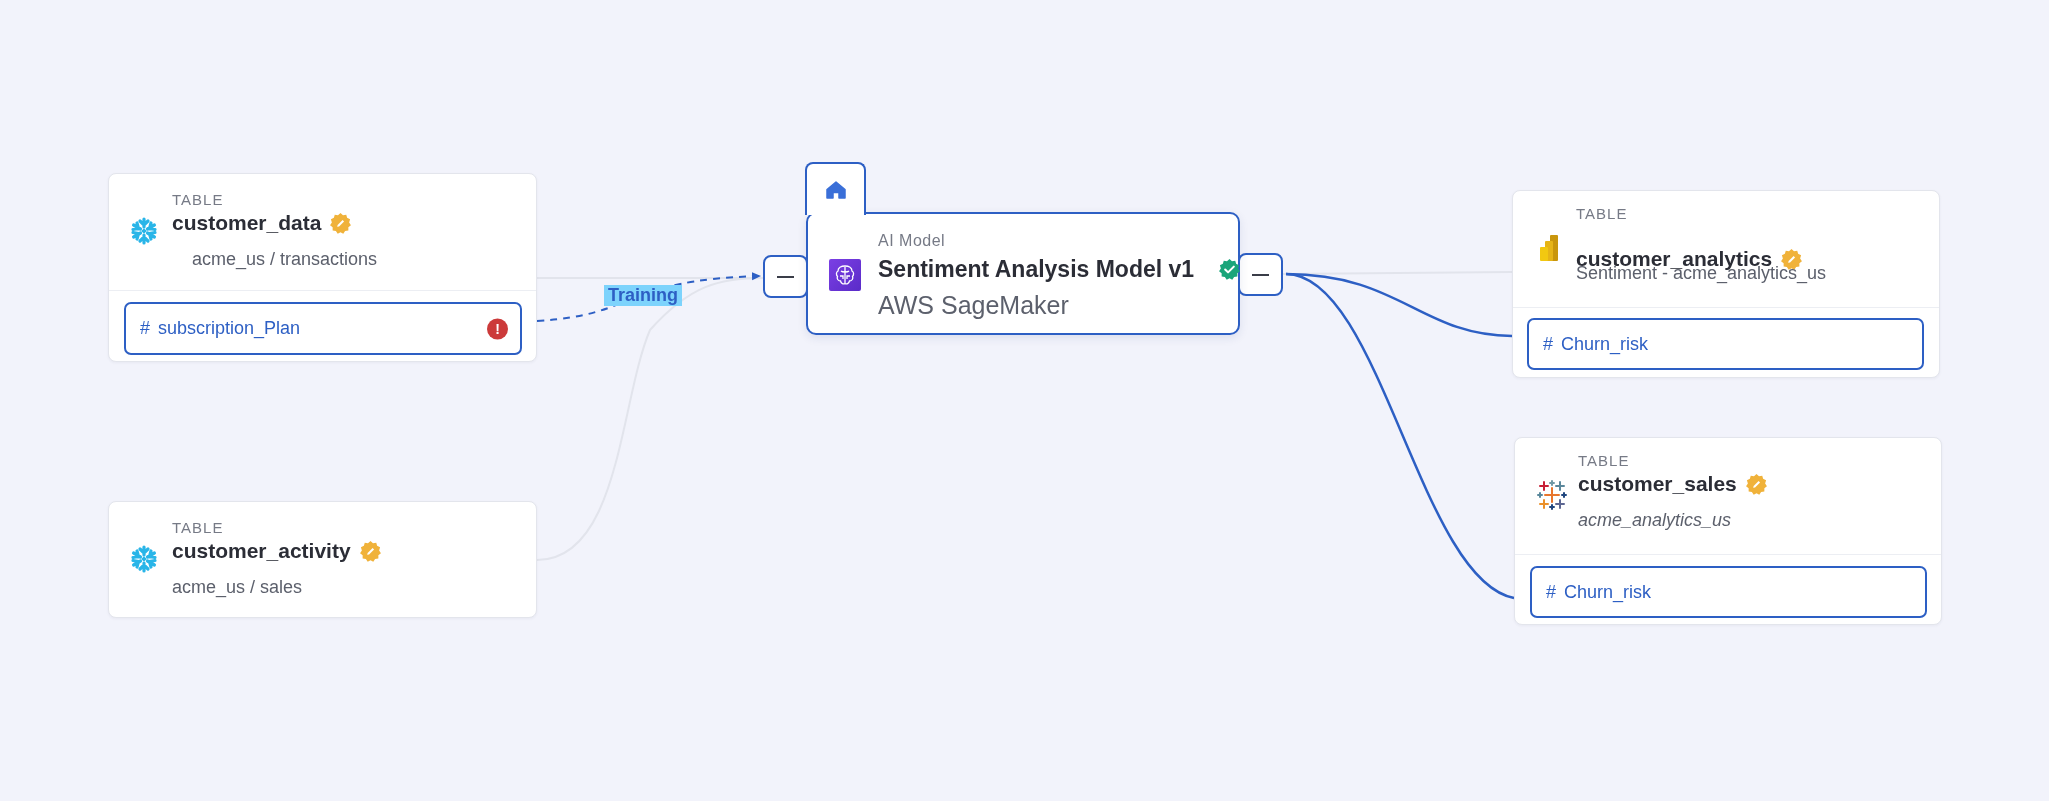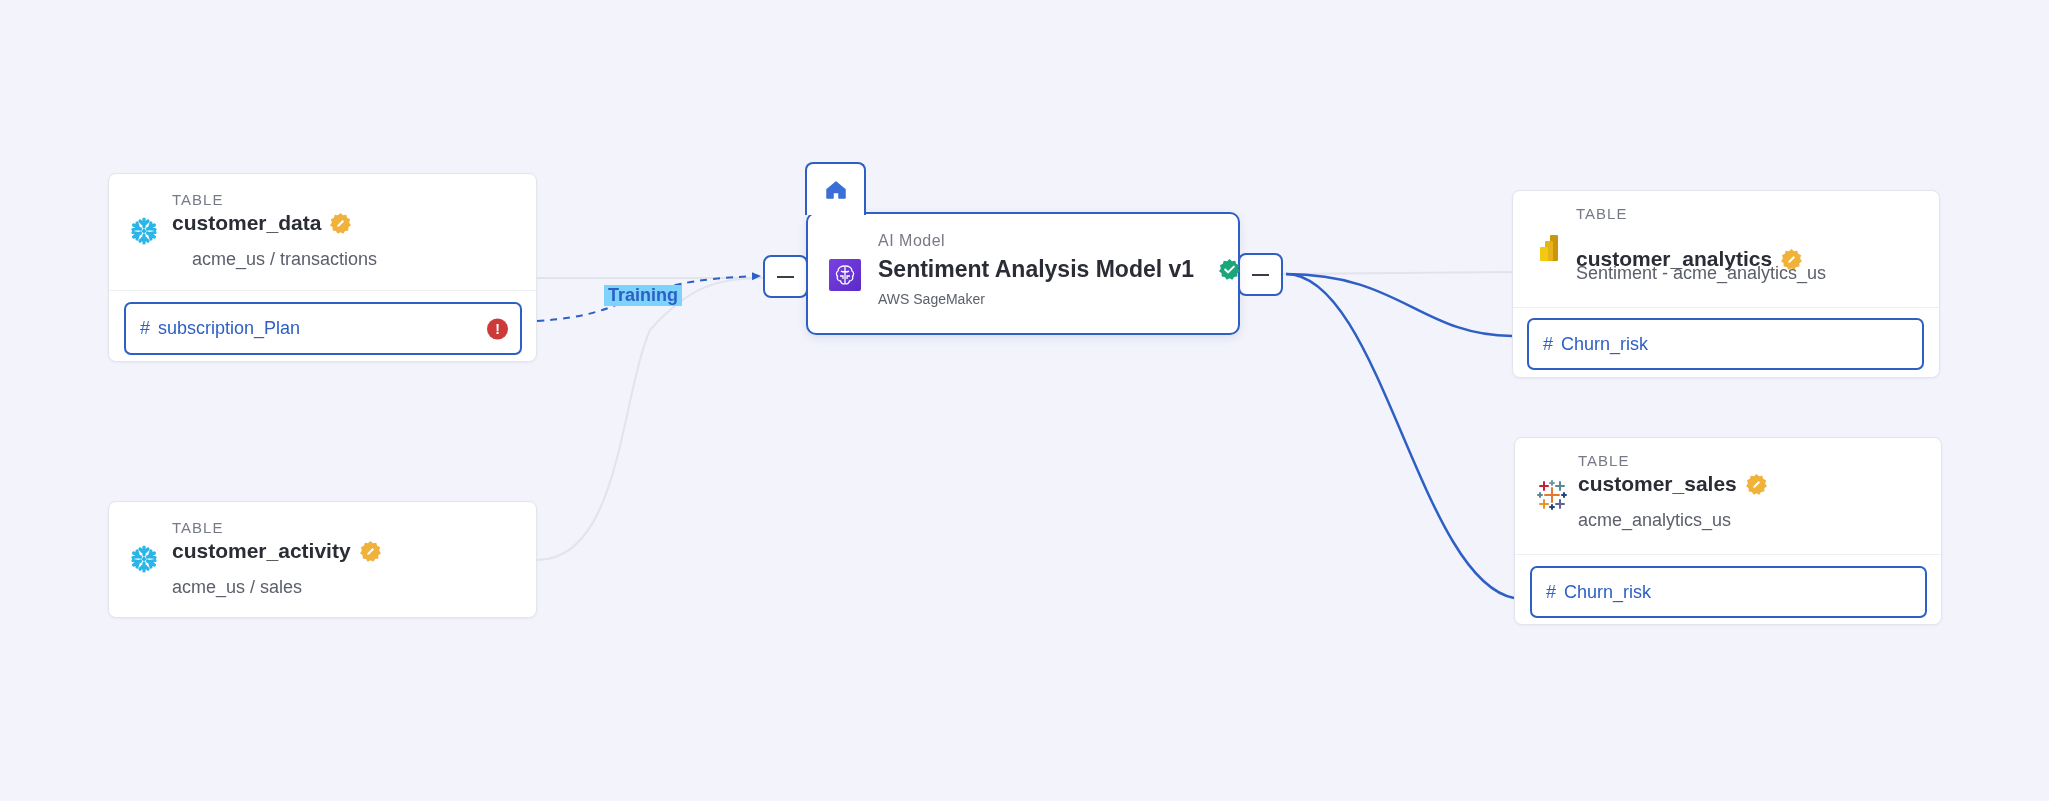--- a/index.html
+++ b/index.html
@@ -16,21 +16,21 @@
   .field { position: absolute; border: 2px solid #2d5fc4; border-radius: 7px; background: #fff; display: flex; align-items: center; padding-left: 14px; font-size: 18px; color: #2d5fc4; gap: 8px; cursor: pointer; }
   .field .hash { font-size: 18px; color: #2d5fc4; }
   .field .err { position: absolute; right: 12px; top: 50%; transform: translateY(-50%); width: 21px; height: 21px; border-radius: 50%; background: #cc3a3a; color: #fff; font-size: 14px; font-weight: bold; display: flex; align-items: center; justify-content: center; }
   .badge { width: 23px; height: 23px; display: inline-block; }
   .center-card { position: absolute; left: 806px; top: 212px; width: 434px; height: 123px; background: #fff; border: 2.5px solid #2d5fc4; border-radius: 10px; box-shadow: 0 3px 10px rgba(30,50,120,0.10); }
   .home-tab { position: absolute; left: 805px; top: 162px; width: 61px; height: 53px; background: #fff; border: 2.5px solid #2d5fc4; border-bottom: none; border-radius: 8px 8px 0 0; display: flex; align-items: center; justify-content: center; z-index: 2; cursor: pointer; }
   .collapse-btn { position: absolute; width: 45px; height: 43px; background: #fff; border: 2.5px solid #2d5fc4; border-radius: 8px; display: flex; align-items: center; justify-content: center; cursor: pointer; }
   .collapse-btn .bar { width: 17px; height: 2px; background: #3a3d48; }
   .center-card .type { position: absolute; left: 70px; top: 18px; font-size: 16px; color: #767a86; letter-spacing: 0.5px; }
   .center-card .title { position: absolute; left: 70px; top: 42px; font-size: 23px; font-weight: bold; color: #2b2d36; display: flex; align-items: center; gap: 24px; white-space: nowrap; }
-  .center-card .sub { position: absolute; left: 70px; top: 77px; font-size: 14px; color: #5c606c; }
+  .center-card .sub { position: absolute; left: 70px; top: 77px; font-size: 25px; color: #5c606c; }
   .center-card .model-icon { position: absolute; left: 21px; top: 45px; width: 32px; height: 32px; background: linear-gradient(135deg, #7b3fe4, #5a2bc8); border-radius: 2px; display: flex; align-items: center; justify-content: center; }
   .edge-label { position: absolute; left: 604px; top: 285px; background: #7dd3fc; padding: 0 4px; color: #2d5fc4; font-size: 18px; font-weight: bold; }
 </style>
 </head>
 <body>
 
 <div id="canvas">
 
   <svg class="edges" viewBox="0 0 2049 801">
     <defs>
@@ -172,21 +172,21 @@
       </g>
     </svg>
     <div class="type" style="top:14px;">TABLE</div>
     <div class="title" style="top:34px;">
       <span>customer_sales</span>
       <svg class="badge" viewBox="0 0 24 24">
         <path d="M12 1 L14.6 3.4 L18 2.8 L18.9 6.1 L22 7.6 L21 10.9 L22.9 13.8 L20.2 16 L20.2 19.4 L16.8 19.8 L14.9 22.7 L12 21.1 L9.1 22.7 L7.2 19.8 L3.8 19.4 L3.8 16 L1.1 13.8 L3 10.9 L2 7.6 L5.1 6.1 L6 2.8 L9.4 3.4 Z" fill="#f0b23a"></path>
         <path d="M8.5 15.5 L9 13.5 L14.2 8.3 L15.7 9.8 L10.5 15 Z" fill="#fff"></path>
       </svg>
     </div>
-    <div class="sub" style="top:72px;">acme_analytics_us</div>
+    <div class="sub" style="top:72px;font-style:italic;">acme_analytics_us</div>
     <div class="divider" style="top:116px;"></div>
     <div class="field" style="left:15px; top:128px; width:397px; height:52px;">
       <span class="hash">#</span>
       <span>Churn_risk</span>
     </div>
   </div>
 
 </div>
 
 </body></html>

